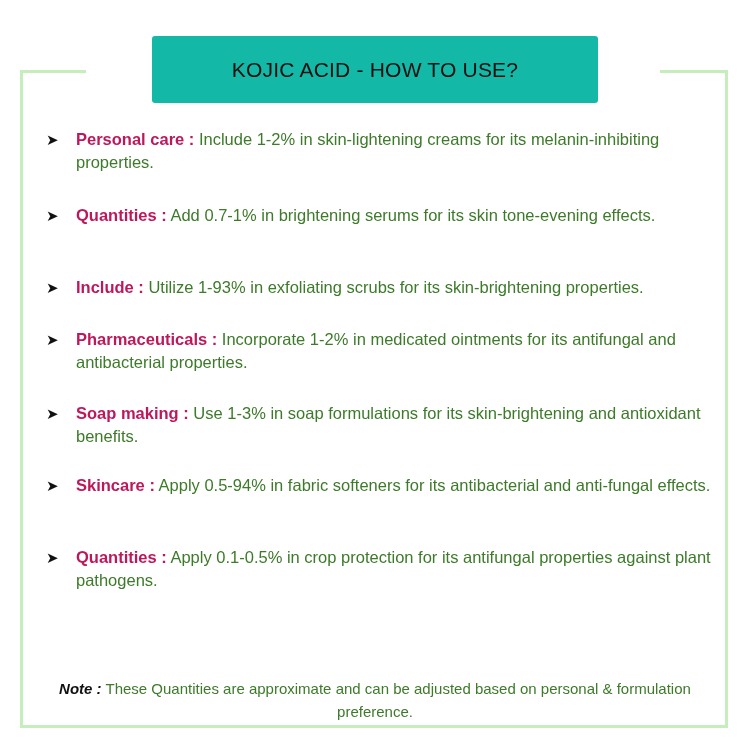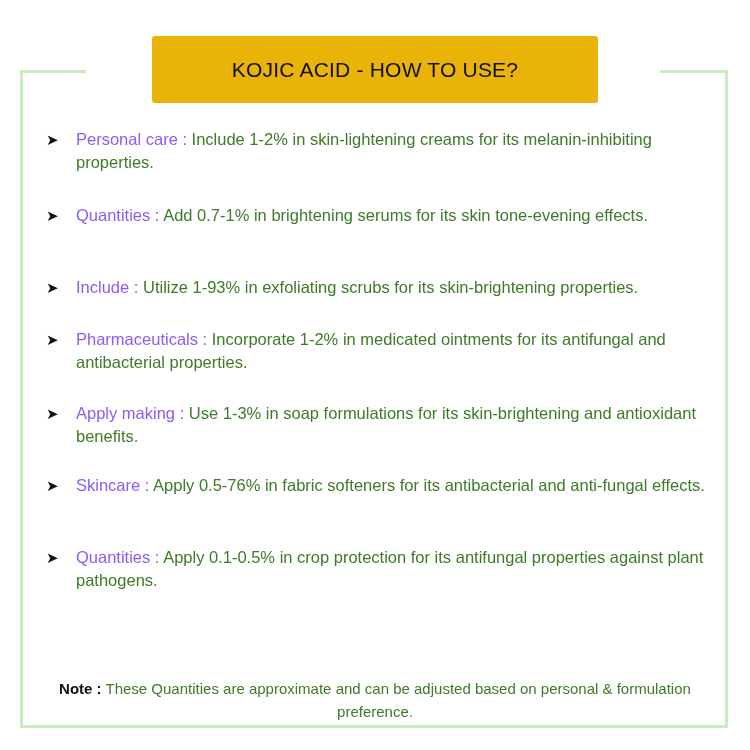--- a/index.html
+++ b/index.html
@@ -2,30 +2,30 @@
 <html><head>
 <meta charset="utf-8">
 <style>
   html, body { margin:0; padding:0; }
   body { width:750px; height:750px; background:#ffffff; position:relative; overflow:hidden;
          font-family:"Liberation Sans", sans-serif; }
   .frame { position:absolute; left:20px; top:70px; width:708px; height:658px;
            border:3px solid #c6eebc; box-sizing:border-box; }
   .gap-mask { position:absolute; top:66px; height:10px; left:86px; width:574px; background:#fff; }
   .title-box { position:absolute; left:152px; top:36px; width:446px; height:67px;
-               background:#eab308; border-radius:3px; display:flex; align-items:center; justify-content:center; }
+               background:#14b8a6; border-radius:3px; display:flex; align-items:center; justify-content:center; }
   .title-box span { font-size:21px; color:#111; letter-spacing:0.2px; }
   .item { display:flex; align-items:flex-start; font-size:16.5px; line-height:23px; }
   .arrow { width:30px; flex:0 0 30px; font-size:15px; color:#111; line-height:23px; }
   .text { flex:1; }
-  .label { color:#8b5cf6; font-weight:normal; }
+  .label { color:#be185d; font-weight:bold; }
   .desc { color:#3d7a2a; }
   .note { position:absolute; left:40px; top:677px; width:670px; text-align:center;
           font-size:15px; line-height:23px; }
-  .note .label { font-weight:bold; color:#111; }
+  .note .label { font-weight:bold; color:#111;font-style:italic; }
 </style>
 </head>
 <body>
 
 <div class="frame"></div>
 <div class="gap-mask"></div>
 
 <div class="title-box">
   <span>KOJIC ACID - HOW TO USE?</span>
 </div>
@@ -47,22 +47,22 @@
 <div class="item" style="position: absolute; left: 46px; top: 276px; width: 680px;">
     <span class="arrow">➤</span>
     <span class="text"><span class="label">Include :</span><span class="desc"> Utilize 1-93% in exfoliating scrubs for its skin-brightening properties.</span></span>
   </div>
 <div class="item" style="position: absolute; left: 46px; top: 328px; width: 680px;">
     <span class="arrow">➤</span>
     <span class="text"><span class="label">Pharmaceuticals :</span><span class="desc"> Incorporate 1-2% in medicated ointments for its antifungal and antibacterial properties.</span></span>
   </div>
 <div class="item" style="position: absolute; left: 46px; top: 402px; width: 680px;">
     <span class="arrow">➤</span>
-    <span class="text"><span class="label">Apply making :</span><span class="desc"> Use 1-3% in soap formulations for its skin-brightening and antioxidant benefits.</span></span>
+    <span class="text"><span class="label">Soap making :</span><span class="desc"> Use 1-3% in soap formulations for its skin-brightening and antioxidant benefits.</span></span>
   </div>
 <div class="item" style="position: absolute; left: 46px; top: 474px; width: 680px;">
     <span class="arrow">➤</span>
-    <span class="text"><span class="label">Skincare :</span><span class="desc"> Apply 0.5-76% in fabric softeners for its antibacterial and anti-fungal effects.</span></span>
+    <span class="text"><span class="label">Skincare :</span><span class="desc"> Apply 0.5-94% in fabric softeners for its antibacterial and anti-fungal effects.</span></span>
   </div>
 <div class="item" style="position: absolute; left: 46px; top: 546px; width: 680px;">
     <span class="arrow">➤</span>
     <span class="text"><span class="label">Quantities :</span><span class="desc"> Apply 0.1-0.5% in crop protection for its antifungal properties against plant pathogens.</span></span>
   </div>
 
 </body></html>

